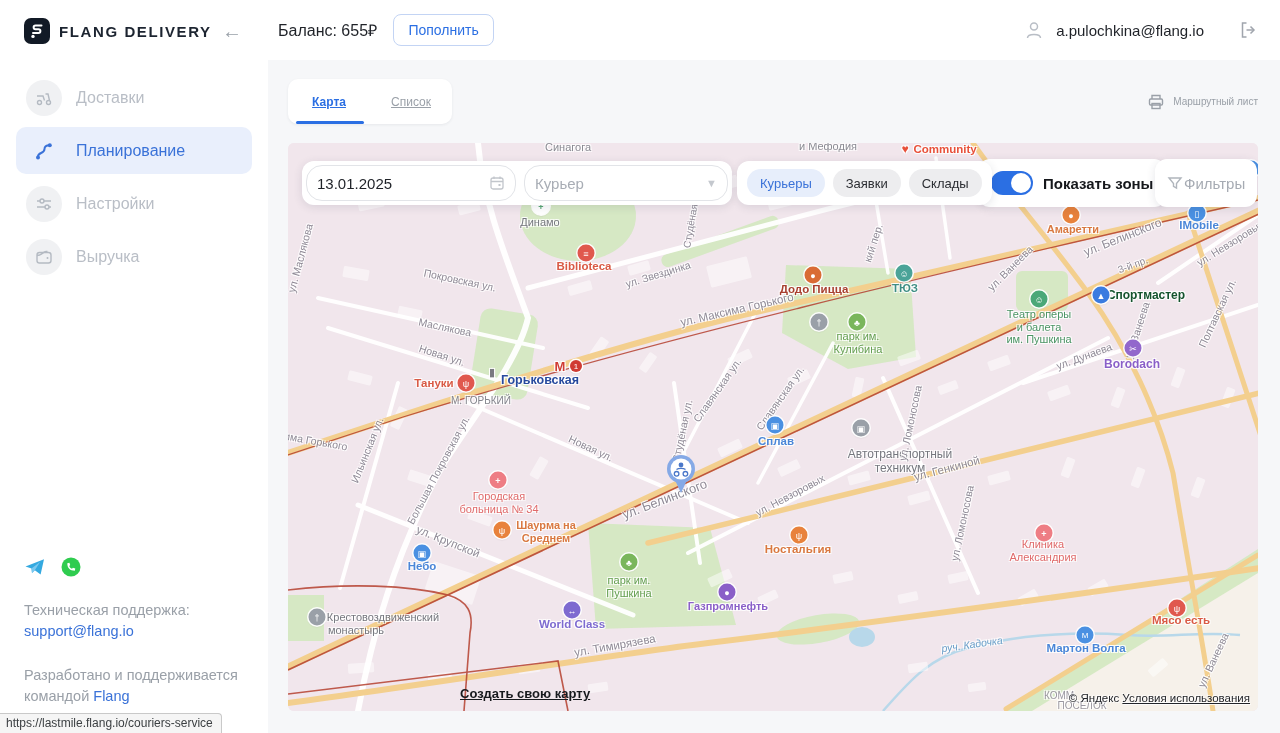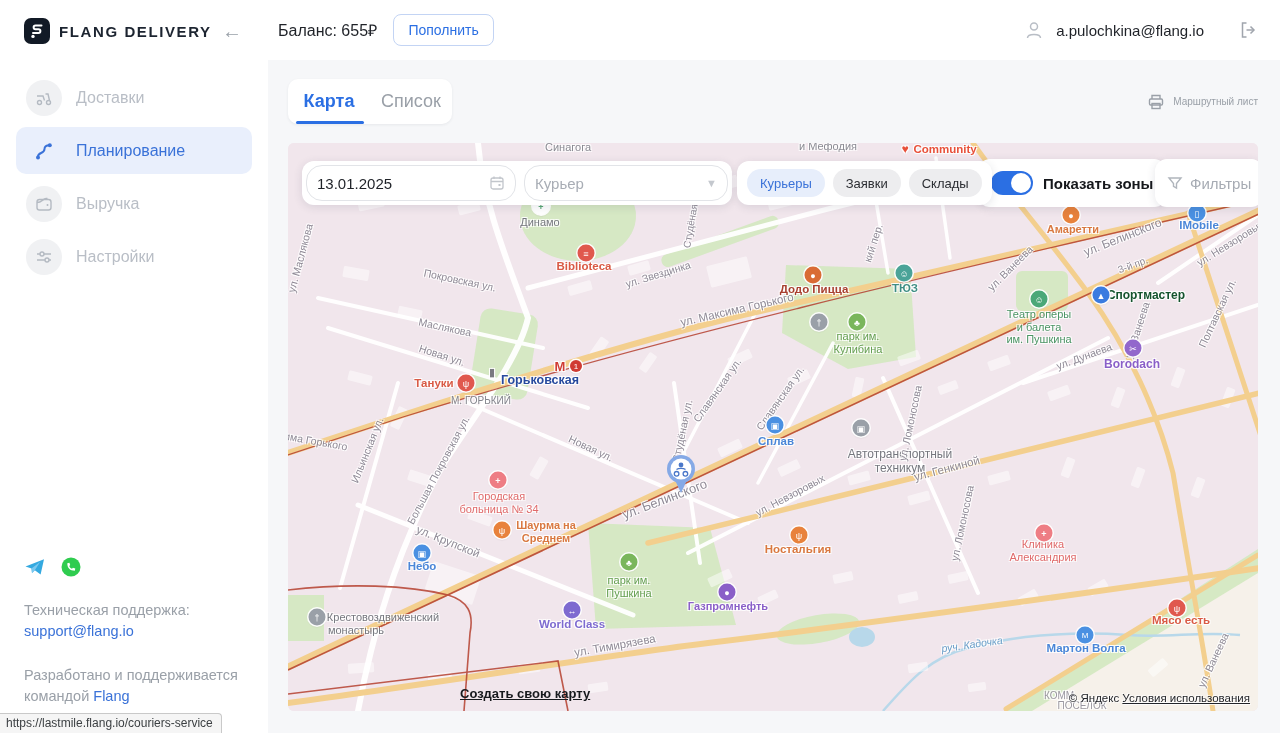--- a/index.html
+++ b/index.html
@@ -38,22 +38,22 @@
   .topup-btn { margin-left:16px; border:1px solid #c3d4f4; background:#fff; color:#2b6fe3;
     font-size:14px; padding:7px 14px; border-radius:8px; cursor:pointer; font-family:inherit; }
   .topbar-right { margin-left:auto; display:flex; align-items:center; gap:10px; }
   .user-email { font-size:15px; color:#1f2228; }
   .logout { margin-left:24px; cursor:pointer; display:flex; }
 
   .content { flex:1; padding:19px 22px 0 20px; }
   .toolbar-row { display:flex; align-items:center; }
   .tabs-card { width:164px; height:45px; background:#fff; border-radius:10px; display:flex;
     box-shadow:0 1px 3px rgba(30,40,60,.07); position:relative; }
-  .tab { flex:1; display:flex; align-items:center; justify-content:center; font-size:18px;
-    color:#9aa0a8; cursor:pointer; }
+  .tab { flex:1; display:flex; align-items:center; justify-content:center; font-size:12px;
+    color:#9aa0a8; cursor:pointer;text-decoration:underline; }
   .tab.active { color:#2b6fe3; font-weight:600; }
   .tab-underline { position:absolute; left:8px; bottom:0; width:68px; height:3px;
     background:#2b6fe3; border-radius:2px; }
   .toolbar-right { margin-left:auto; display:flex; align-items:center; gap:24px; }
   .route-sheet { display:flex; align-items:center; gap:8px; color:#9aa0a8; font-size:10px; cursor:pointer; }
   .build-btn { background:#2b6fe3; color:#fff; border:none; font-size:15px; font-weight:500;
     padding:9px 18px; border-radius:8px; cursor:pointer; font-family:inherit; }
 
   
   .map-wrap { position:relative; margin-top:19px; width:970px; height:568px; border-radius:6px;
@@ -86,21 +86,21 @@
   .panel-chips { left:449px; top:18px; height:44px; padding:0 10px; gap:8px; }
   .chip { height:28px; border-radius:14px; padding:0 13px; font-size:13px; display:flex;
     align-items:center; background:#ededef; color:#2c2e33; cursor:pointer; white-space:nowrap; }
   .chip.active { background:#e7eefb; color:#3a72d8; }
   .panel-toggle { left:690px; top:16px; height:48px; padding:0 13px; gap:10px; }
   .toggle { width:42px; height:24px; border-radius:12px; background:#2b6fe3; position:relative;
     cursor:pointer; flex:none; }
   .toggle::after { content:''; position:absolute; right:2px; top:2px; width:20px; height:20px;
     border-radius:50%; background:#fff; }
   .toggle-label { font-size:15px; font-weight:600; color:#16181c; white-space:nowrap; }
-  .panel-filters { left:867px; top:16px; height:48px; padding:0 12px; gap:7px;
+  .panel-filters { left:867px; top:16px; height:48px; padding:0 12px; gap:1px;
     color:#a6abb3; font-size:15px; cursor:pointer; }
 
   .open-pill { position:absolute; left:6px; bottom:5px; height:26px; background:#fff;
     border-radius:14px; display:flex; align-items:center; gap:6px; padding:0 12px 0 7px;
     font-size:12.5px; font-weight:500; color:#17191d; z-index:5;
     box-shadow:0 1px 4px rgba(0,0,0,.25); cursor:pointer; }
   .create-link { position:absolute; left:172px; bottom:10px; font-size:13px; font-weight:700;
     color:#17191d; text-decoration:underline; z-index:5; cursor:pointer; }
   .map-copyright { position:absolute; right:8px; bottom:7px; font-size:11.5px; color:#23252a;
     z-index:5; white-space:nowrap;
@@ -140,36 +140,36 @@
             <path d="M6 17.5 C6 13 12.5 15 12.5 10 C12.5 7 15 6.2 17.5 6.2" stroke="#3a72d8" stroke-width="2" stroke-linecap="round"></path>
             <circle cx="6" cy="18.5" r="2" fill="#3a72d8"></circle>
             <circle cx="17.8" cy="6.2" r="2" fill="#3a72d8"></circle>
           </svg>
         </span>
         <span>Планирование</span>
       </div>
       <div class="menu-item">
         <span class="icon-chip">
           <svg width="20" height="20" viewBox="0 0 20 20" fill="none" stroke="#b4bac2" stroke-width="1.4">
+            <path d="M3 7 H17 M3 13 H17"></path>
+            <circle cx="8" cy="7" r="2" fill="#f0f1f3"></circle>
+              <circle cx="13" cy="13" r="2" fill="#f0f1f3"></circle>
+          </svg>
+        </span>
+        <span>Настройки</span>
+      </div>
+      <div class="menu-item">
+        <span class="icon-chip">
+          <svg width="20" height="20" viewBox="0 0 20 20" fill="none" stroke="#b4bac2" stroke-width="1.4">
             <rect x="3" y="5.5" width="14" height="10.5" rx="2.5"></rect>
             <path d="M3 8.5 C8 8.5 9 4.5 12 4.5 H13.5"></path>
             <circle cx="13.5" cy="11" r="1" fill="#b4bac2" stroke="none"></circle>
           </svg>
         </span>
         <span>Выручка</span>
-      </div>
-      <div class="menu-item">
-        <span class="icon-chip">
-          <svg width="20" height="20" viewBox="0 0 20 20" fill="none" stroke="#b4bac2" stroke-width="1.4">
-            <path d="M3 7 H17 M3 13 H17"></path>
-            <circle cx="8" cy="7" r="2" fill="#f0f1f3"></circle>
-              <circle cx="13" cy="13" r="2" fill="#f0f1f3"></circle>
-          </svg>
-        </span>
-        <span>Настройки</span>
       </div>
     </nav>
 
     <div class="sidebar-bottom">
       <div class="social-row">
         <span style="display:flex">
           <svg width="22" height="22" viewBox="0 0 22 22">
             <path fill="#34a9e0" d="M1.5 10.6 L20 3.2 L16.6 18.6 L10.8 14.3 L8 17 L7.5 12.6 Z"></path>
             <path fill="#7cc8ef" d="M7.5 12.6 L16 6 L10.8 14.3 L8 17 Z"></path>
           </svg>

